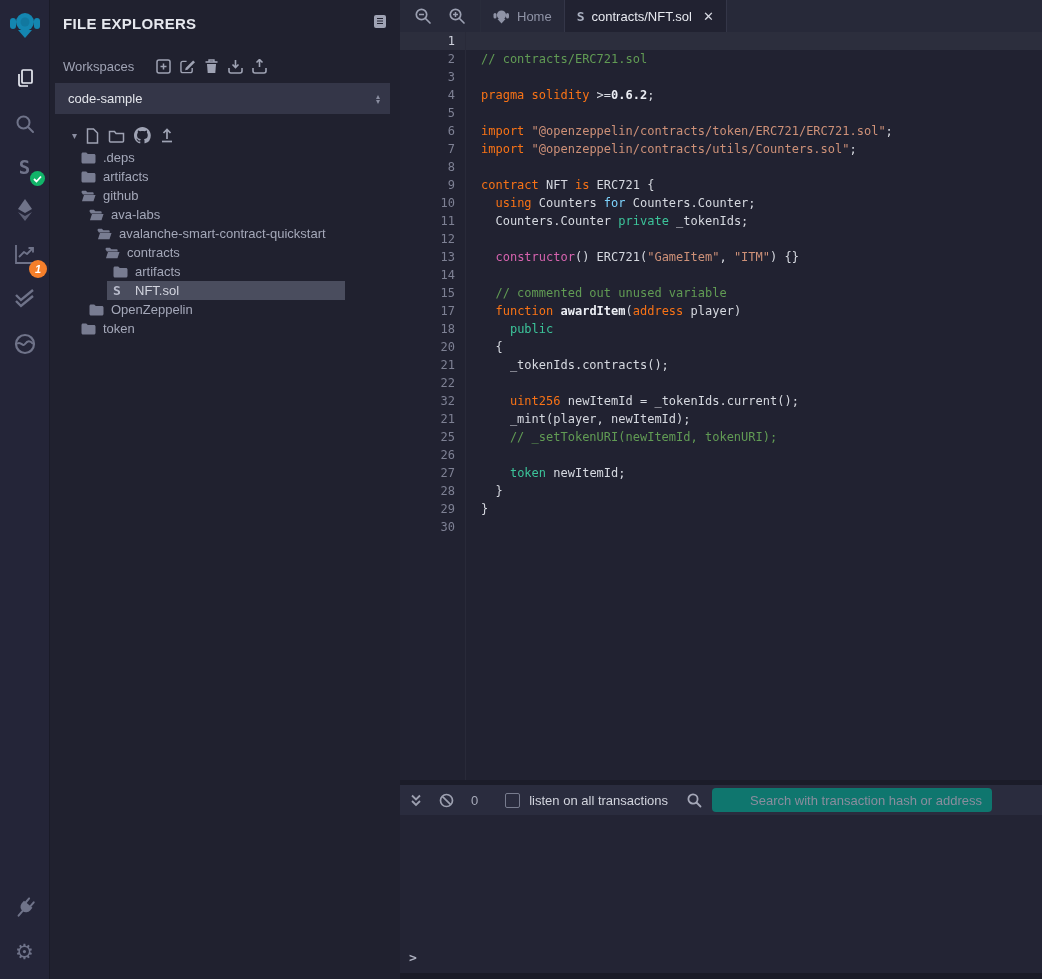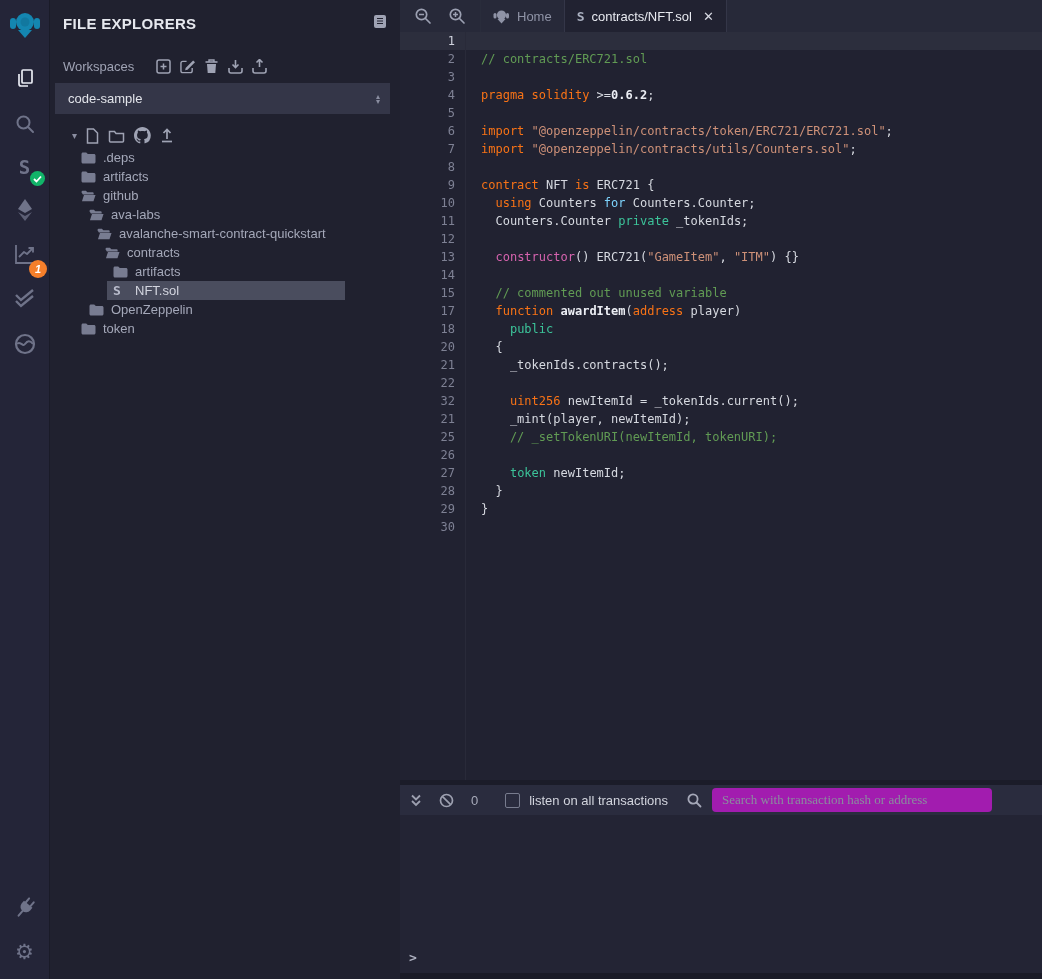--- a/index.html
+++ b/index.html
@@ -69,21 +69,21 @@
 
   
   .terminal { height:199px; flex:none; display:flex; flex-direction:column; }
   .t-handle { height:5px; background:#1b1c29; cursor:row-resize; }
   .t-header { height:30px; background:#2a2c3e; display:flex; align-items:center; padding:0 10px; color:#9da0b0; flex:none; }
   .t-header .ic { display:flex; cursor:pointer; }
   .t-count { font-size:13px; color:#a8abba; margin-left:17px; }
   .t-check { width:15px; height:15px; border:1px solid #787c8e; border-radius:2px; background:transparent; margin-left:27px; cursor:pointer; flex:none; }
   .t-listen { font-size:13px; color:#d2d4dd; margin-left:9px; }
   .t-searchic { margin-left:auto; color:#a5a8b8; display:flex; }
-  .t-search { width:280px; height:24px; background:#a21caf; border:none; border-radius:4px; margin-left:10px; margin-right:40px; color:#c6c9d4; font-size:13px; padding:0 10px; font-family:Liberation Serif, serif; outline:none; }
+  .t-search { width:280px; height:24px; background:#0f766e; border:none; border-radius:4px; margin-left:10px; margin-right:40px; color:#c6c9d4; font-size:13px; padding:0 10px; font-family:Liberation Sans, sans-serif; outline:none;text-align:right; }
   .t-search::placeholder { color:#8a8d9e; }
   .t-body { flex:1; background:#232434; position:relative; }
   .t-prompt { position:absolute; left:9px; bottom:14px; font-family:"DejaVu Sans Mono",monospace; font-size:13px; font-weight:bold; color:#aeb1c0; }
   .t-scrollstrip { position:absolute; left:0; right:0; bottom:0; height:6px; background:#1a1b27; }
 </style>
 </head>
 <body>
 
 <div class="app">
 

